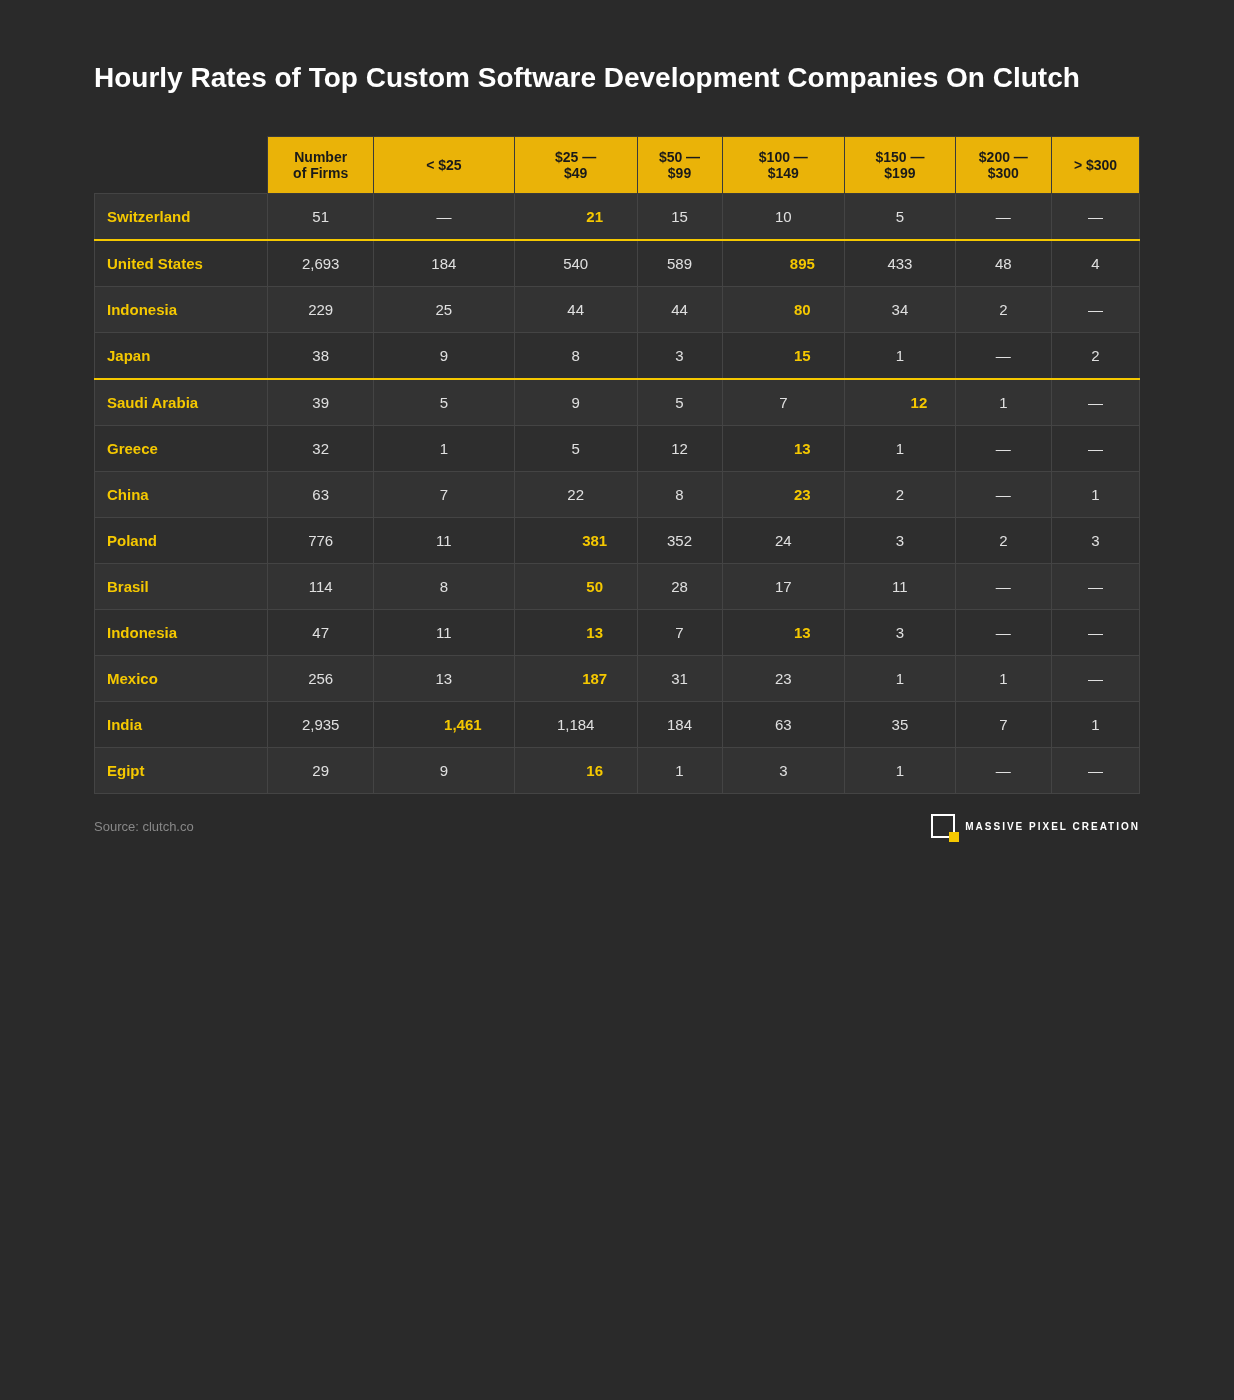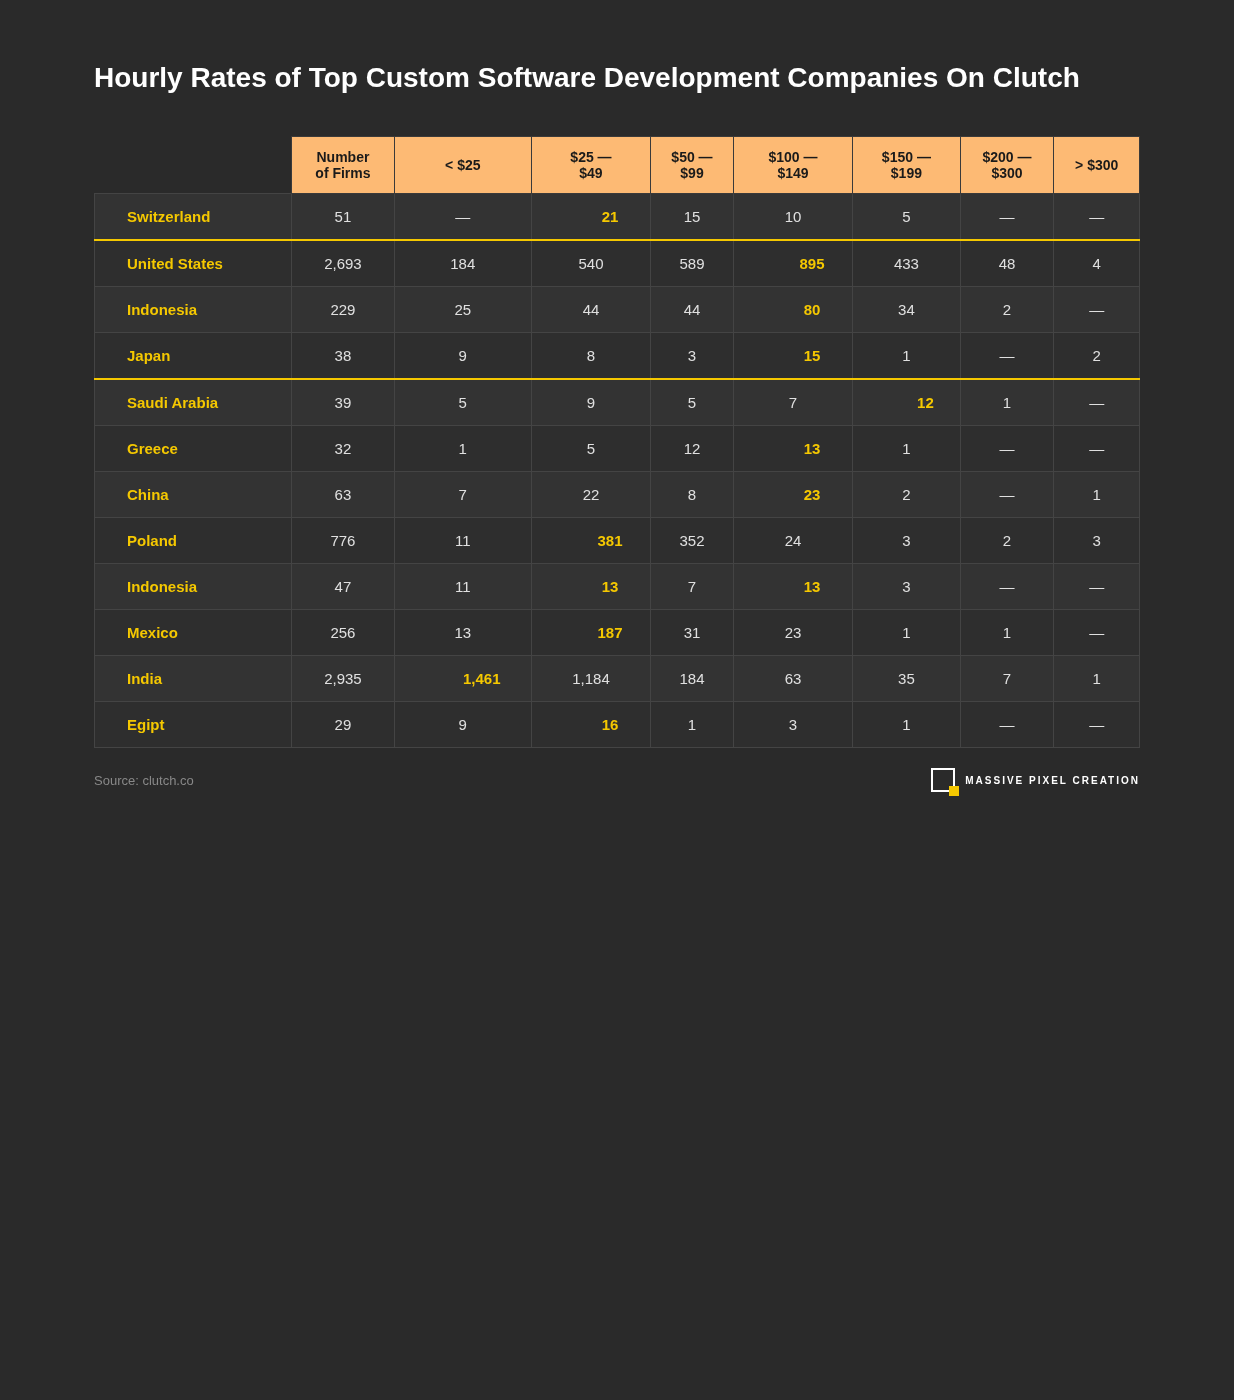--- a/index.html
+++ b/index.html
@@ -29,21 +29,21 @@
       margin-bottom: 40px;
     }
 
     table {
       width: 100%;
       border-collapse: collapse;
     }
 
     
     thead tr th {
-      background-color: #fdba74;
+      background-color: #eab308;
       color: #1a1a1a;
       font-weight: 700;
       font-size: 14px;
       text-align: center;
       padding: 12px 8px;
       border: 1px solid #3a3a3a;
     }
 
     thead tr th:first-child {
       background-color: transparent;
@@ -59,21 +59,21 @@
       padding: 14px 10px;
       border: 1px solid #444444;
     }
 
     
     tbody tr td:first-child {
       color: #f5c800;
       font-weight: 700;
       font-size: 15px;
       text-align: left;
-      padding-left: 32px;
+      padding-left: 12px;
       background-color: #333333;
     }
 
     
     tbody tr:nth-child(even) td {
       background-color: #2e2e2e;
     }
     tbody tr:nth-child(even) td:first-child {
       background-color: #2e2e2e;
     }
@@ -237,20 +237,31 @@
           <td>776</td>
           <td>11</td>
           <td class="bold-highlight">381</td>
           <td>352</td>
           <td>24</td>
           <td>3</td>
           <td>2</td>
           <td>3</td>
         </tr>
         <tr>
+          <td>Brasil</td>
+          <td>114</td>
+          <td>8</td>
+          <td class="bold-highlight">50</td>
+          <td>28</td>
+          <td>17</td>
+          <td>11</td>
+          <td>—</td>
+          <td>—</td>
+        </tr>
+        <tr>
           <td>Indonesia</td>
           <td>47</td>
           <td>11</td>
           <td class="bold-highlight">13</td>
           <td>7</td>
           <td class="bold-highlight">13</td>
           <td>3</td>
           <td>—</td>
           <td>—</td>
         </tr>

